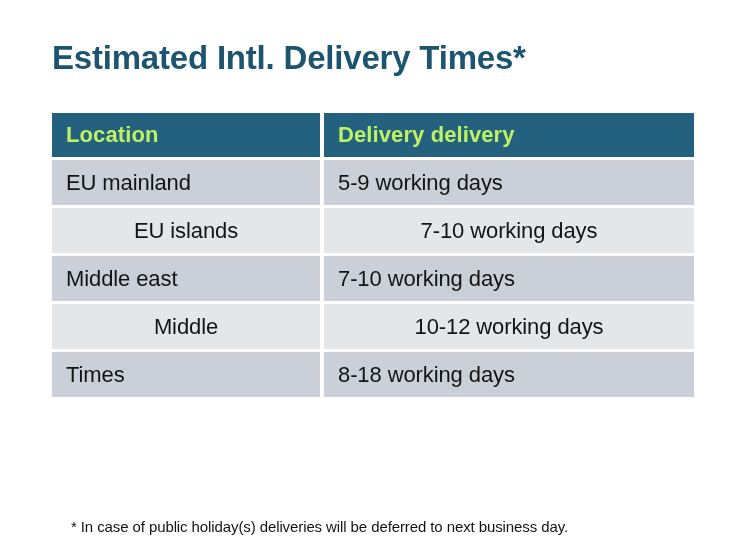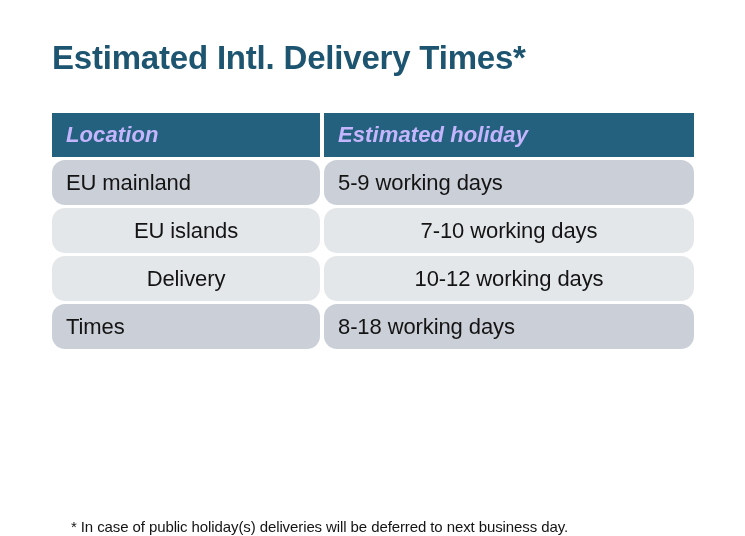--- a/index.html
+++ b/index.html
@@ -50,34 +50,32 @@
     padding: 0 14px;
     text-align: left;
     vertical-align: middle;
     font-weight: 400;
   }
   .col-location { width: 268px; }
   .col-delivery { width: 370px; }
 
   .delivery-table thead th {
     background: #24617f;
-    color: #c4b5fd;
+    color: #bef264;
     font-size: 22px;
     font-weight: 700;
     height: 44px;
     letter-spacing: 0.1px;
-    font-style: italic;
   }
 
   .delivery-table tbody td {
     color: #141414;
     font-size: 22px;
     height: 45px;
     letter-spacing: -0.1px;
-    border-radius: 13px;
   }
   .row-dark td   { background: #cbcfd8; }
   .row-light td  { background: #e4e7ea; text-align: center; }
 
   
   .footnote {
     position: absolute;
     left: 71px;
     top: 482px;
     font-size: 15px;
@@ -96,34 +94,38 @@
   <div class="page-title">Estimated Intl. Delivery Times*</div>
 
   <table class="delivery-table">
     <colgroup>
       <col class="col-location">
       <col class="col-delivery">
     </colgroup>
     <thead>
       <tr>
         <th>Location</th>
-        <th>Estimated holiday</th>
+        <th>Delivery delivery</th>
       </tr>
     </thead>
     <tbody>
       <tr class="row-dark">
         <td>EU mainland</td>
         <td>5-9 working days</td>
       </tr>
       <tr class="row-light">
         <td>EU islands</td>
         <td>7-10 working days</td>
       </tr>
+      <tr class="row-dark">
+        <td>Middle east</td>
+        <td>7-10 working days</td>
+      </tr>
       <tr class="row-light">
-        <td>Delivery</td>
+        <td>Middle</td>
         <td>10-12 working days</td>
       </tr>
       <tr class="row-dark">
         <td>Times</td>
         <td>8-18 working days</td>
       </tr>
     </tbody>
   </table>
 
   <div class="footnote">* In case of public holiday(s) deliveries will be deferred to next business day.</div>

